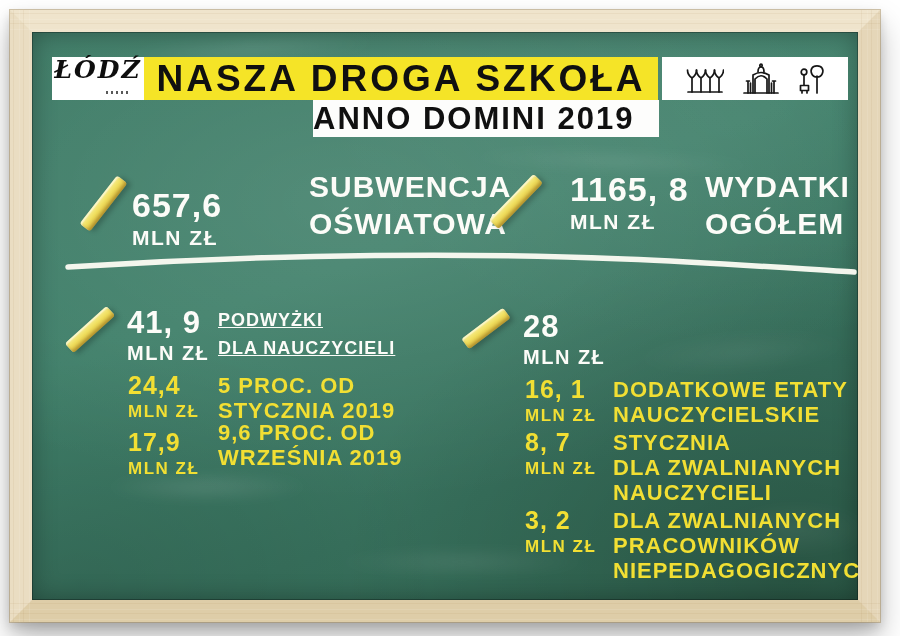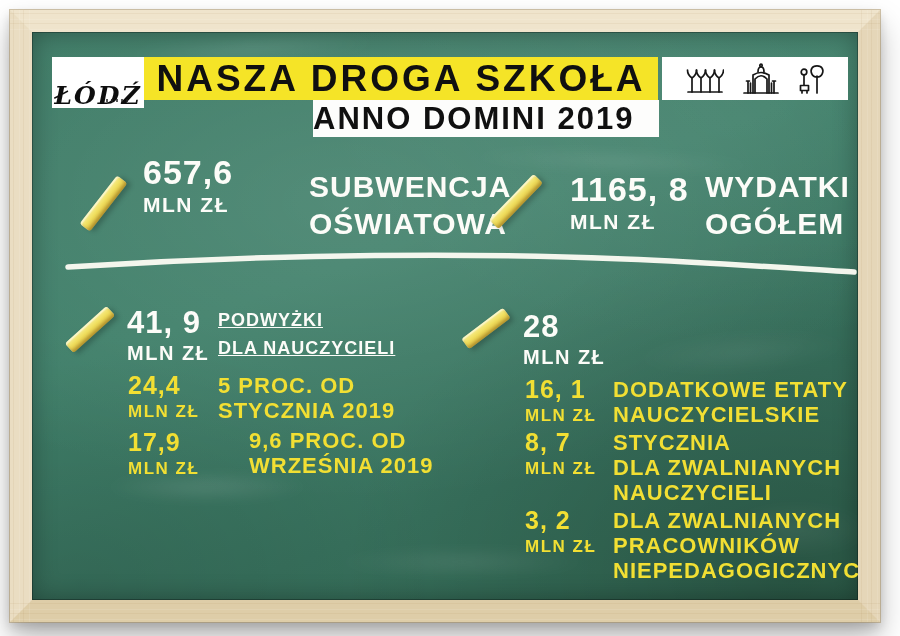--- a/index.html
+++ b/index.html
@@ -23,22 +23,22 @@
     background:
       radial-gradient(900px 500px at 38% 30%, rgba(255,255,255,.10), rgba(255,255,255,0) 60%),
       radial-gradient(700px 420px at 85% 12%, rgba(255,255,255,.05), rgba(255,255,255,0) 60%),
       radial-gradient(820px 620px at 92% 96%, rgba(0,0,0,.20), rgba(0,0,0,0) 55%),
       radial-gradient(600px 420px at 6% 97%, rgba(0,0,0,.10), rgba(0,0,0,0) 60%),
       linear-gradient(160deg,#3e7b66 0%,#40806a 40%,#37705c 72%,#326852 100%);
     box-shadow:inset 0 0 0 1px rgba(0,0,0,.28), inset 0 0 24px rgba(0,0,0,.32);}
   .smudge{position:absolute;pointer-events:none;border-radius:50%;filter:blur(6px);
           background:radial-gradient(closest-side, rgba(255,255,255,.30), rgba(255,255,255,0));}
   
-  .logo-box{position:absolute;left:20px;top:25px;width:92px;height:51px;background:#ffffff;
-            display:flex;align-items:flex-end;justify-content:center;}
+  .logo-box{position:absolute;left:20px;top:25px;width:92px;height:43px;background:#ffffff;
+            display:flex;align-items:flex-start;justify-content:center;}
   .logo-text{font-family:"DejaVu Serif",serif;font-style:italic;font-weight:bold;font-size:25px;
              letter-spacing:2px;color:#0e0e0e;transform:scaleY(.96);line-height:1;}
   .logo-sub{position:absolute;right:14px;bottom:6px;width:24px;height:3px;opacity:.75;
             background:repeating-linear-gradient(90deg,#222 0 2px,transparent 2px 5px);}
   .title-banner{position:absolute;left:112px;top:25px;width:514px;height:43px;background:#f5e427;
                 display:flex;align-items:center;justify-content:center;}
   .title-banner span{font-size:37px;font-weight:bold;color:#101010;letter-spacing:3px;white-space:nowrap;}
   .icons-box{position:absolute;left:630px;top:25px;width:186px;height:43px;background:#ffffff;
              display:flex;align-items:center;justify-content:center;gap:17px;}
   .icons-box svg{stroke:#161616;fill:none;stroke-width:1.7;stroke-linecap:round;stroke-linejoin:round;}
@@ -112,21 +112,21 @@
           <circle cx="6" cy="9" r="2.8"></circle>
           <path d="M6,12 V22"></path>
           <path d="M2.5,22.5 H10.5 V27.5 H2.5 Z M4,27.5 V30 M9,27.5 V30"></path>
         </svg>
       </div>
       <div class="anno-banner">
         <span>ANNO DOMINI 2019</span>
       </div>
 
       <div class="chalk" style="left:41px;top:165px;width:61px;transform:rotate(-52deg);"></div>
-      <div class="num t1" style="left:100px;top:123px;margin-left:11px;">
+      <div class="num t1" style="left:100px;top:156px;">
         <div class="val">657,6</div>
         <div class="unit">MLN ZŁ</div>
       </div>
       <div class="lbl t1" style="left:241px;top:136px;margin-left:36px;">
         <div>SUBWENCJA</div>
         <div>OŚWIATOWA</div>
       </div>
 
       <div class="chalk" style="left:452px;top:163px;width:64px;transform:rotate(-46deg);"></div>
       <div class="num t1" style="left:538px;top:140px;">
@@ -158,21 +158,21 @@
       </div>
       <div class="lbl t3" style="left:186px;top:341px;">
         <div>5 PROC. OD</div>
         <div>STYCZNIA 2019</div>
       </div>
 
       <div class="num t3" style="left:96px;top:398px;">
         <div class="val">17,9</div>
         <div class="unit">MLN ZŁ</div>
       </div>
-      <div class="lbl t3" style="left:186px;top:396px;margin-left:31px;">
+      <div class="lbl t3" style="left:186px;top:388px;">
         <div>9,6 PROC. OD</div>
         <div>WRZEŚNIA 2019</div>
       </div>
 
       <div class="chalk" style="left:428px;top:290px;width:52px;transform:rotate(-37deg);"></div>
       <div class="num t2" style="left:491px;top:279px;">
         <div class="val">28</div>
         <div class="unit">MLN ZŁ</div>
       </div>
 

